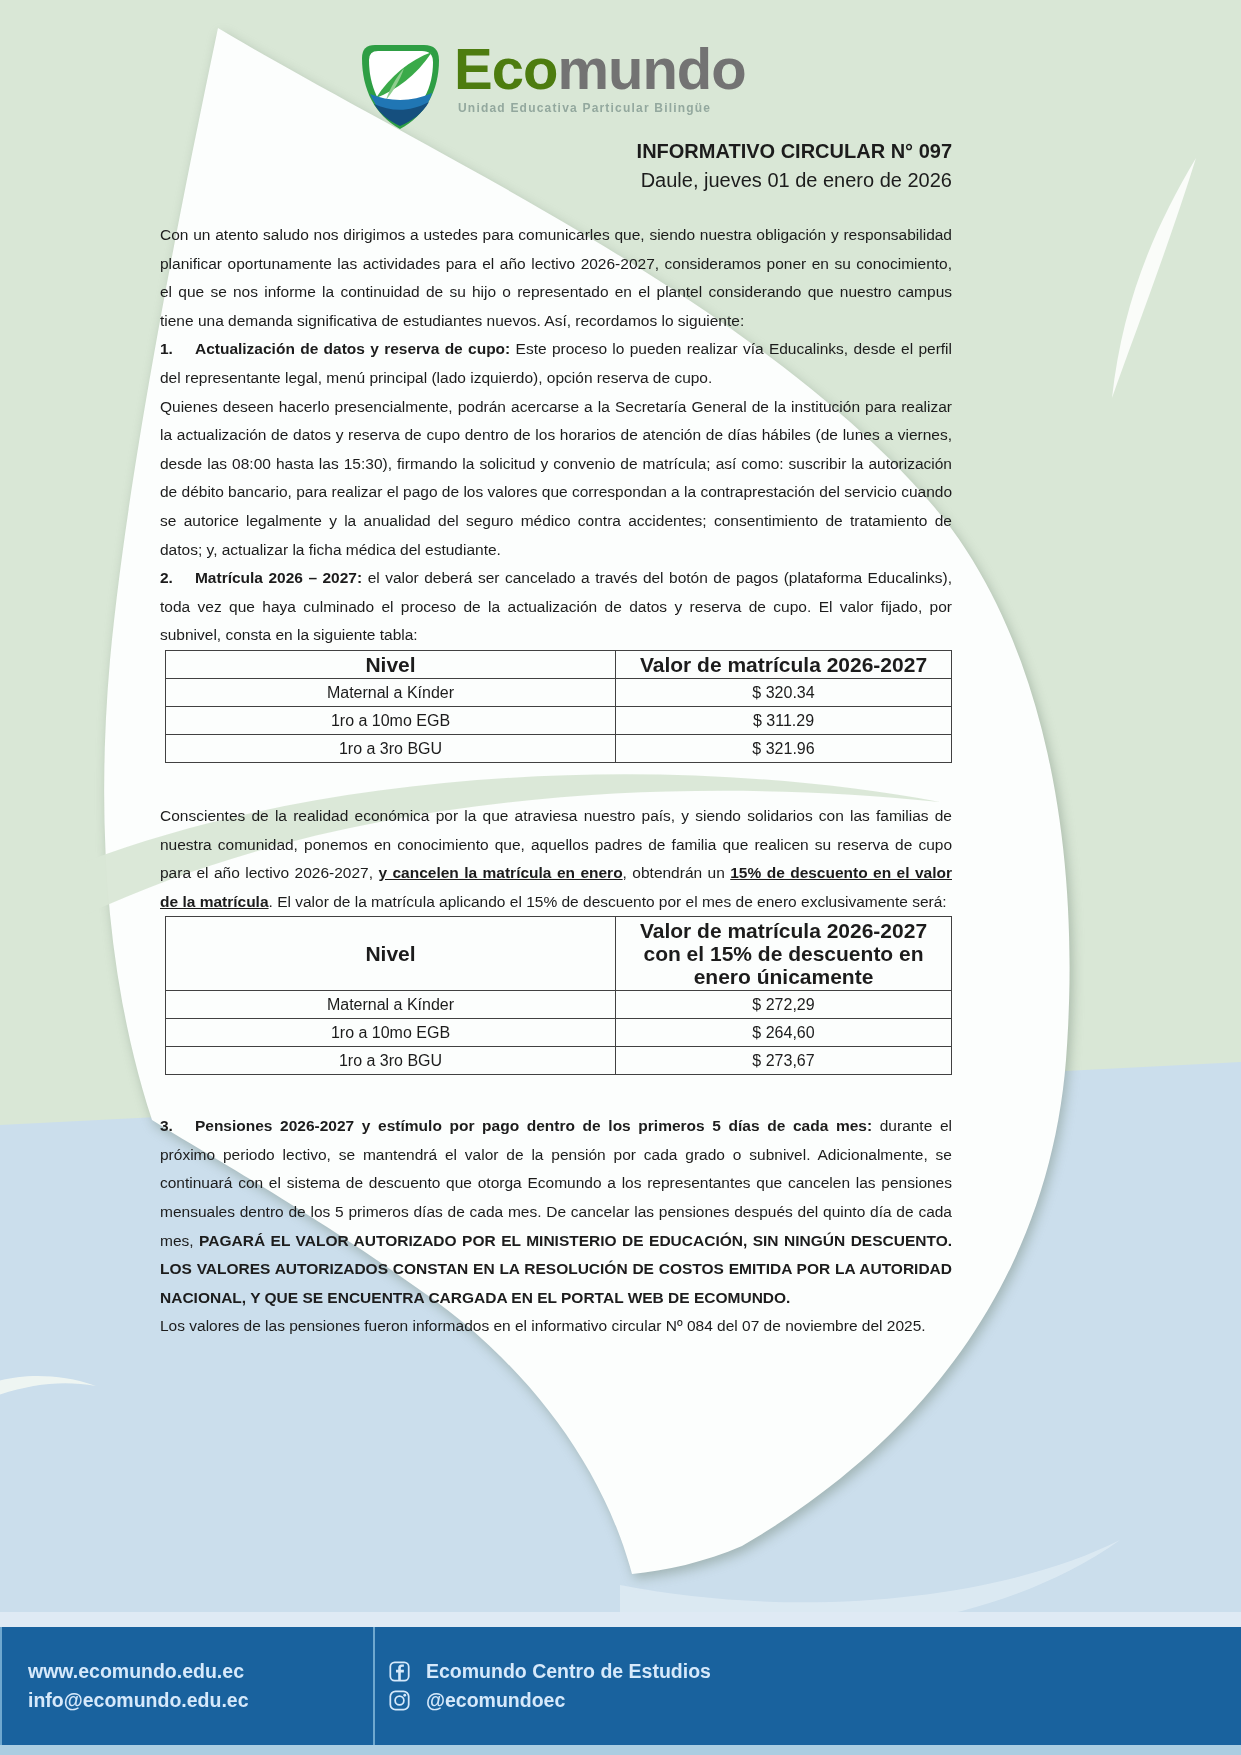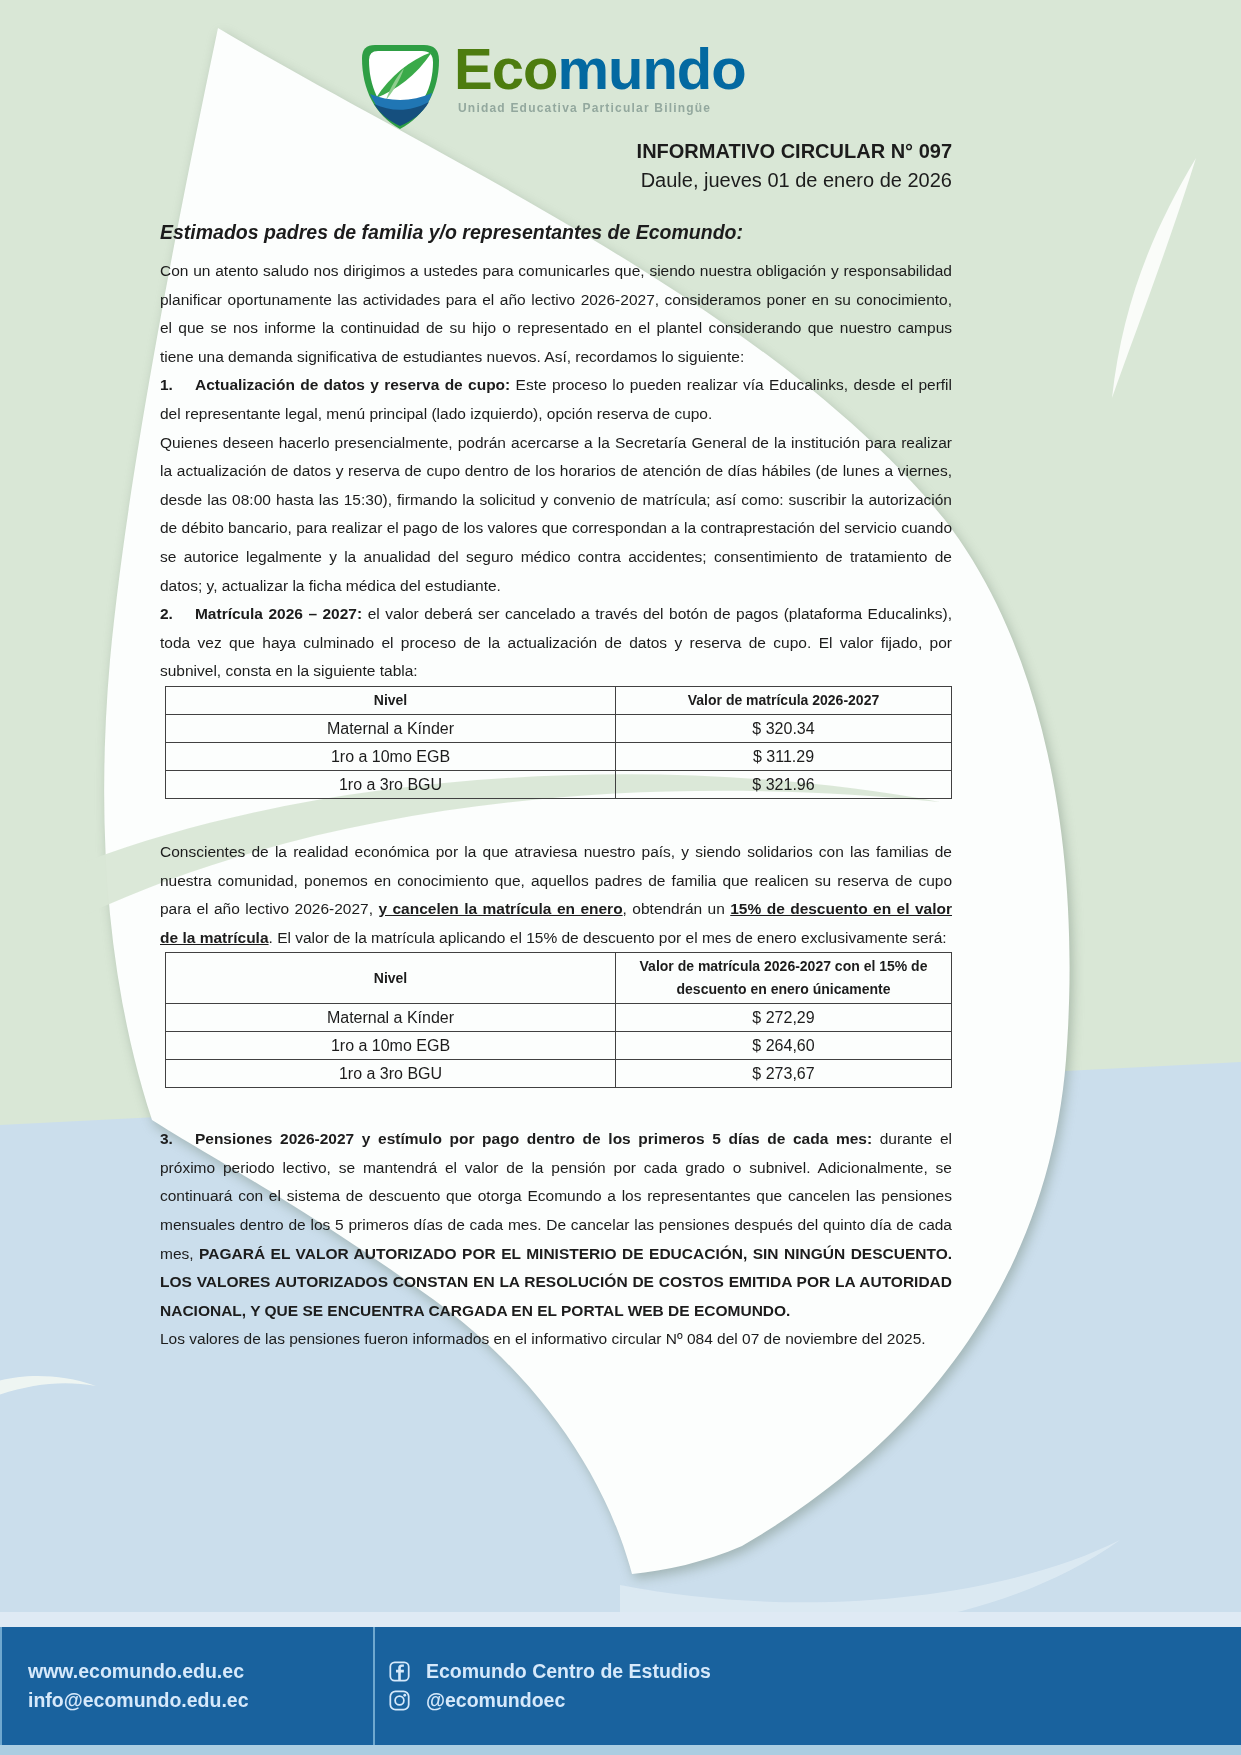--- a/index.html
+++ b/index.html
@@ -9,21 +9,21 @@
     font-family:"Liberation Sans",sans-serif;
     color:#1c1c1c;
   }
   .bg-svg{position:absolute;left:0;top:0;width:1241px;height:1755px;}
   
   .logo{position:absolute;left:352px;top:38px;display:flex;align-items:flex-start;}
   .logo-icon{width:96px;height:96px;flex:0 0 auto;}
   .logo-text{margin-left:6px;display:flex;flex-direction:column;}
   .brand{font-size:58px;font-weight:bold;letter-spacing:-1px;line-height:62px;}
   .brand .eco{color:#4d7c0f;}
-  .brand .mundo{color:#0369a1;margin-top:44px;}
+  .brand .mundo{color:#737373;margin-top:44px;}
   .tagline{font-size:12px;font-weight:bold;color:#93a89e;letter-spacing:1.2px;margin-top:1px;margin-left:4px;}
   
   .doc-head{position:absolute;top:137px;right:289px;text-align:right;line-height:29px;}
   .doc-title{font-size:20px;font-weight:bold;margin-left:28px;}
   .doc-date{font-size:20px;}
   
   .content{position:absolute;left:160px;top:221px;width:792px;}
   .salutation{font-size:19.5px;font-weight:bold;font-style:italic;margin:0 0 13px 0;}
   p.para{font-size:15.5px;line-height:28.6px;text-align:justify;margin:0;}
   .mt-intro{margin-bottom:22px;}
@@ -36,21 +36,21 @@
   .mt-item3{margin-bottom:9px;}
   .num{font-weight:bold;padding-right:22px;}
   .seg-b{font-weight:bold;}
   .seg-bu{font-weight:bold;text-decoration:underline;}
   
   table.values{border-collapse:collapse;margin-left:5px;width:787px;table-layout:fixed;}
   table.values td,table.values th{
     border:1.6px solid #414141;text-align:center;vertical-align:middle;
     font-size:16px;padding:2px 4px;line-height:23px;background:transparent;
   }
-  table.values th{font-weight:bold;font-size:14px;}
+  table.values th{font-weight:bold;font-size:21px;}
   .col-nivel{width:450px;}
   
   .pre-footer-strip{position:absolute;left:0;top:1612px;width:1241px;height:15px;background:#dfeaf4;}
   .footer{position:absolute;left:0;top:1627px;width:1241px;height:118px;background:#19629e;display:flex;color:#d6e9fb;}
   .f-col{display:flex;flex-direction:column;justify-content:center;}
   .f-col.addr{width:530px;padding-left:22px;box-sizing:border-box;justify-content:center;}
   .f-col.web{width:375px;padding-left:26px;box-sizing:border-box;border-left:2px solid #6fa8cf;border-right:2px solid #6fa8cf;}
   .f-col.social{flex:1;padding-left:14px;box-sizing:border-box;}
   .addr-line{font-size:18.5px;font-weight:bold;line-height:24px;}
   .web-line{font-size:19.5px;font-weight:bold;line-height:29px;}
@@ -101,21 +101,20 @@
     </div>
   </div>
 
   <div class="doc-head">
     <div class="doc-title">INFORMATIVO CIRCULAR N° 097</div>
     <div class="doc-date">Daule, jueves 01 de enero de 2026</div>
   </div>
 
   <div class="content">
 
-    <div class="salutation">Estimados padres de familia y/o representantes de Ecomundo:</div>
 
     <p class="para mt-intro">Con un atento saludo nos dirigimos a ustedes para comunicarles que, siendo nuestra obligación y responsabilidad planificar oportunamente las actividades para el año lectivo 2026-2027, consideramos poner en su conocimiento, el que se nos informe la continuidad de su hijo o representado en el plantel considerando que nuestro campus tiene una demanda significativa de estudiantes nuevos. Así, recordamos lo siguiente:</p>
 
     <p class="para mt-item1"><span class="num">1.</span><span class="seg-b">Actualización de datos y reserva de cupo:</span><span> Este proceso lo pueden realizar vía Educalinks, desde el perfil del representante legal, menú principal (lado izquierdo), opción reserva de cupo.</span></p>
 
     <p class="para mt-pres">Quienes deseen hacerlo presencialmente, podrán acercarse a la Secretaría General de la institución para realizar la actualización de datos y reserva de cupo dentro de los horarios de atención de días hábiles (de lunes a viernes, desde las 08:00 hasta las 15:30), firmando la solicitud y convenio de matrícula; así como: suscribir la autorización de débito bancario, para realizar el pago de los valores que correspondan a la contraprestación del servicio cuando se autorice legalmente y la anualidad del seguro médico contra accidentes; consentimiento de tratamiento de datos; y, actualizar la ficha médica del estudiante.</p>
 
     <p class="para mt-item2"><span class="num">2.</span><span class="seg-b">Matrícula 2026 – 2027:</span><span> el valor deberá ser cancelado a través del botón de pagos (plataforma Educalinks), toda vez que haya culminado el proceso de la actualización de datos y reserva de cupo. El valor fijado, por subnivel, consta en la siguiente tabla:</span></p>
 
     <table class="values mt-t1">

